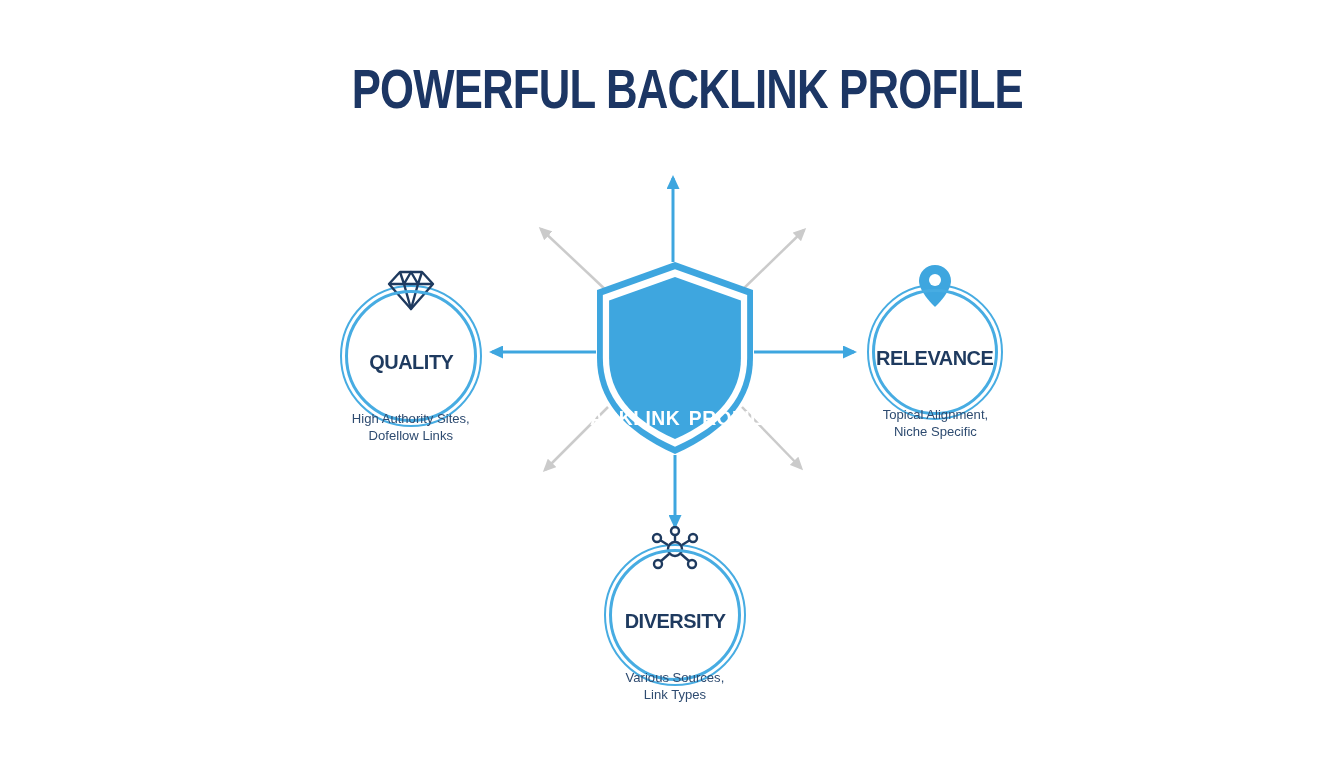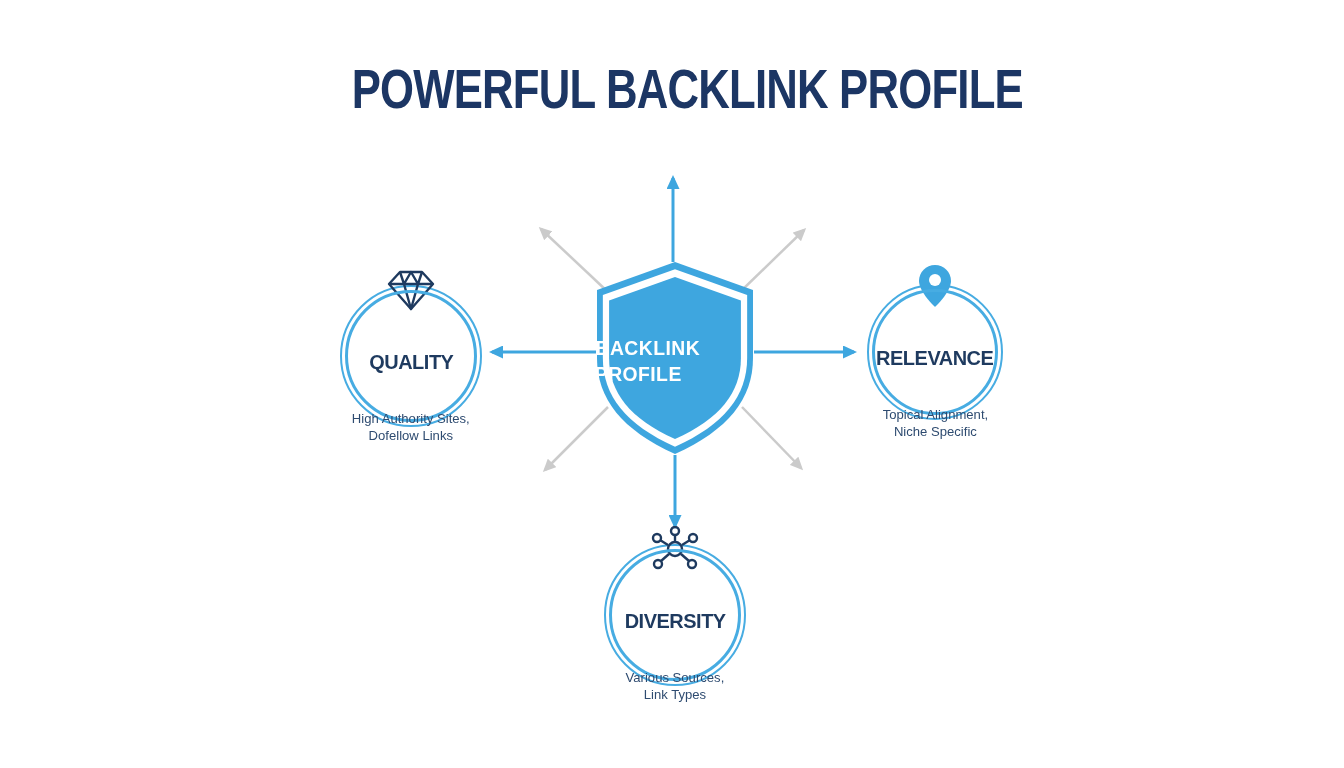--- a/index.html
+++ b/index.html
@@ -13,22 +13,22 @@
     display:inline-block;font-size:56px;font-weight:700;color:#1c3664;
     letter-spacing:-1px;transform:scaleX(0.78);transform-origin:center;
     white-space:nowrap;
   }
   
   .arrows{position:absolute;left:0;top:0;width:1344px;height:768px;pointer-events:none;}
   
   .shield{position:absolute;left:591px;top:259px;width:168px;height:198px;}
   .shield svg{position:absolute;left:0;top:0;}
   .shield-text{
-    position:absolute;left:0;top:16px;width:168px;height:198px;
-    display:flex;flex-direction:column;align-items:flex-start;justify-content:center;
+    position:absolute;left:0;top:0;width:168px;height:198px;
+    display:flex;flex-direction:row;align-items:flex-end;justify-content:center;
     padding-bottom:26px;box-sizing:border-box;
   }
   .shield-text span{
     color:#ffffff;font-weight:700;font-size:21px;letter-spacing:0.5px;
     line-height:1.25;transform:scaleX(0.92);
   }
   
   .node{
     position:absolute;border-radius:50%;
     border:2px solid #47ace2;background:#ffffff;

